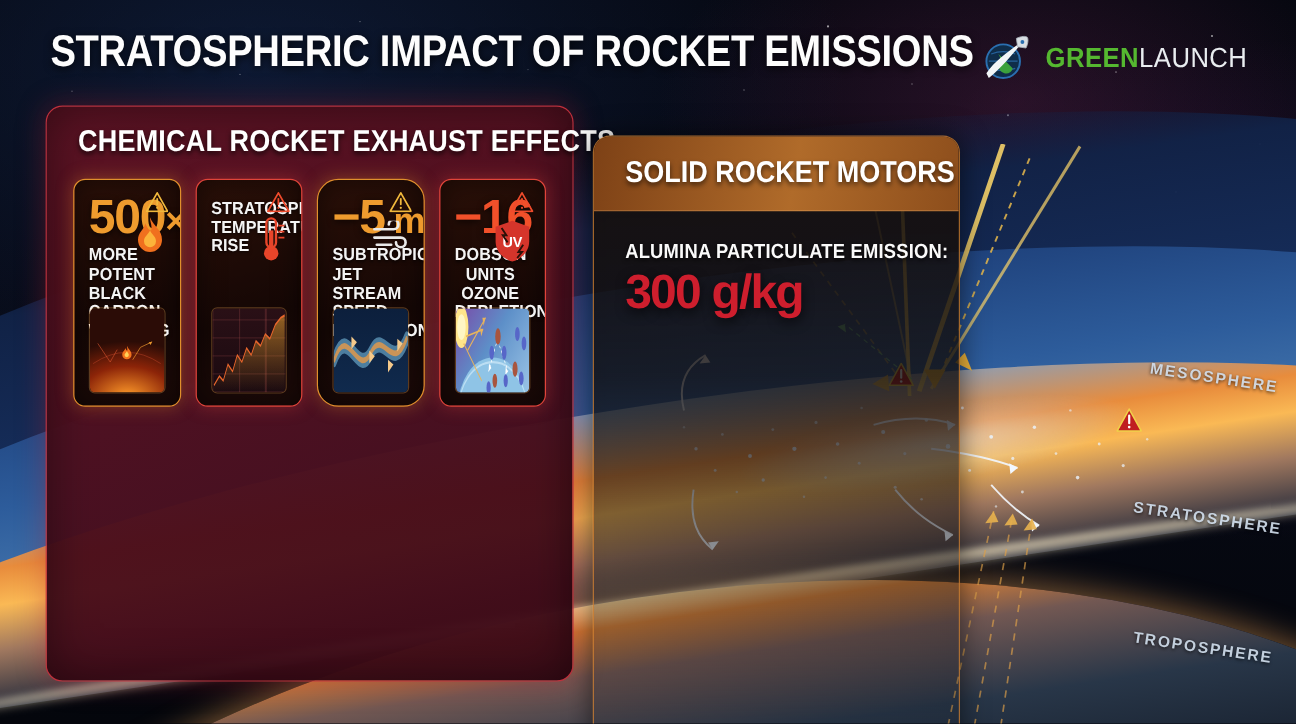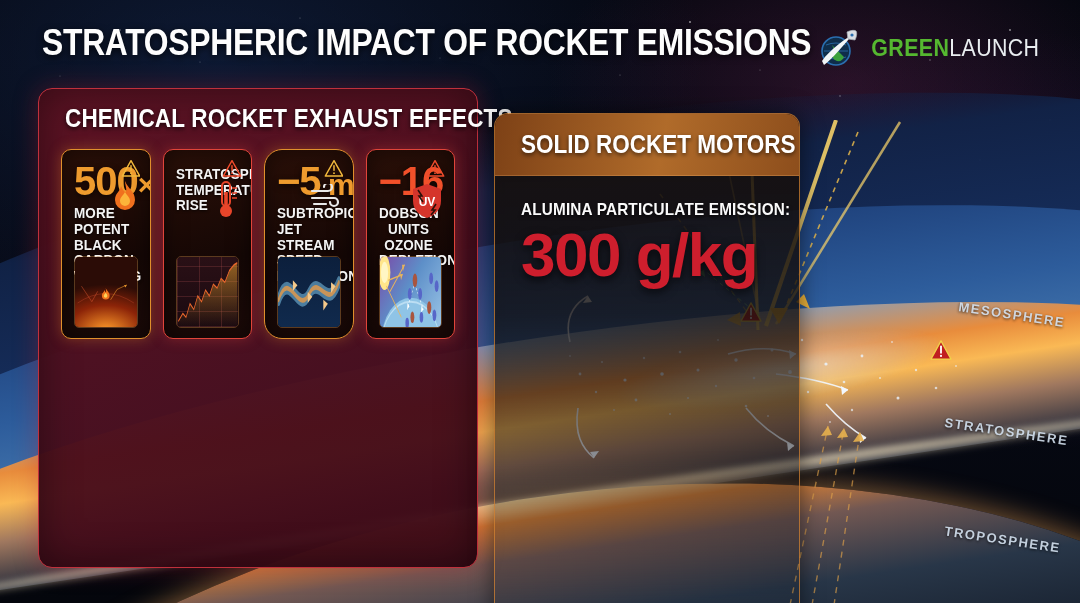--- a/index.html
+++ b/index.html
@@ -219,21 +219,21 @@
   }
   .alumina-wrap { padding:24px 0 0 26px; }
   .alumina-label {
     font-size:17px; font-weight:700; color:#fafafa; letter-spacing:.2px;
     transform:scaleX(.9); transform-origin:left center;
     text-shadow:0 2px 4px rgba(0,0,0,.8);
     white-space:nowrap;
   }
   .alumina-value {
     margin-top:4px;
-    font-size:62px; font-weight:700; line-height:1;
+    font-size:40px; font-weight:700; line-height:1;
     letter-spacing:-1.5px;
     text-shadow:0 3px 10px rgba(0,0,0,.75);
     white-space:nowrap;
   }
 </style>
 </head>
 <body>
 
 <div id="scene">
   <div class="space"></div>

